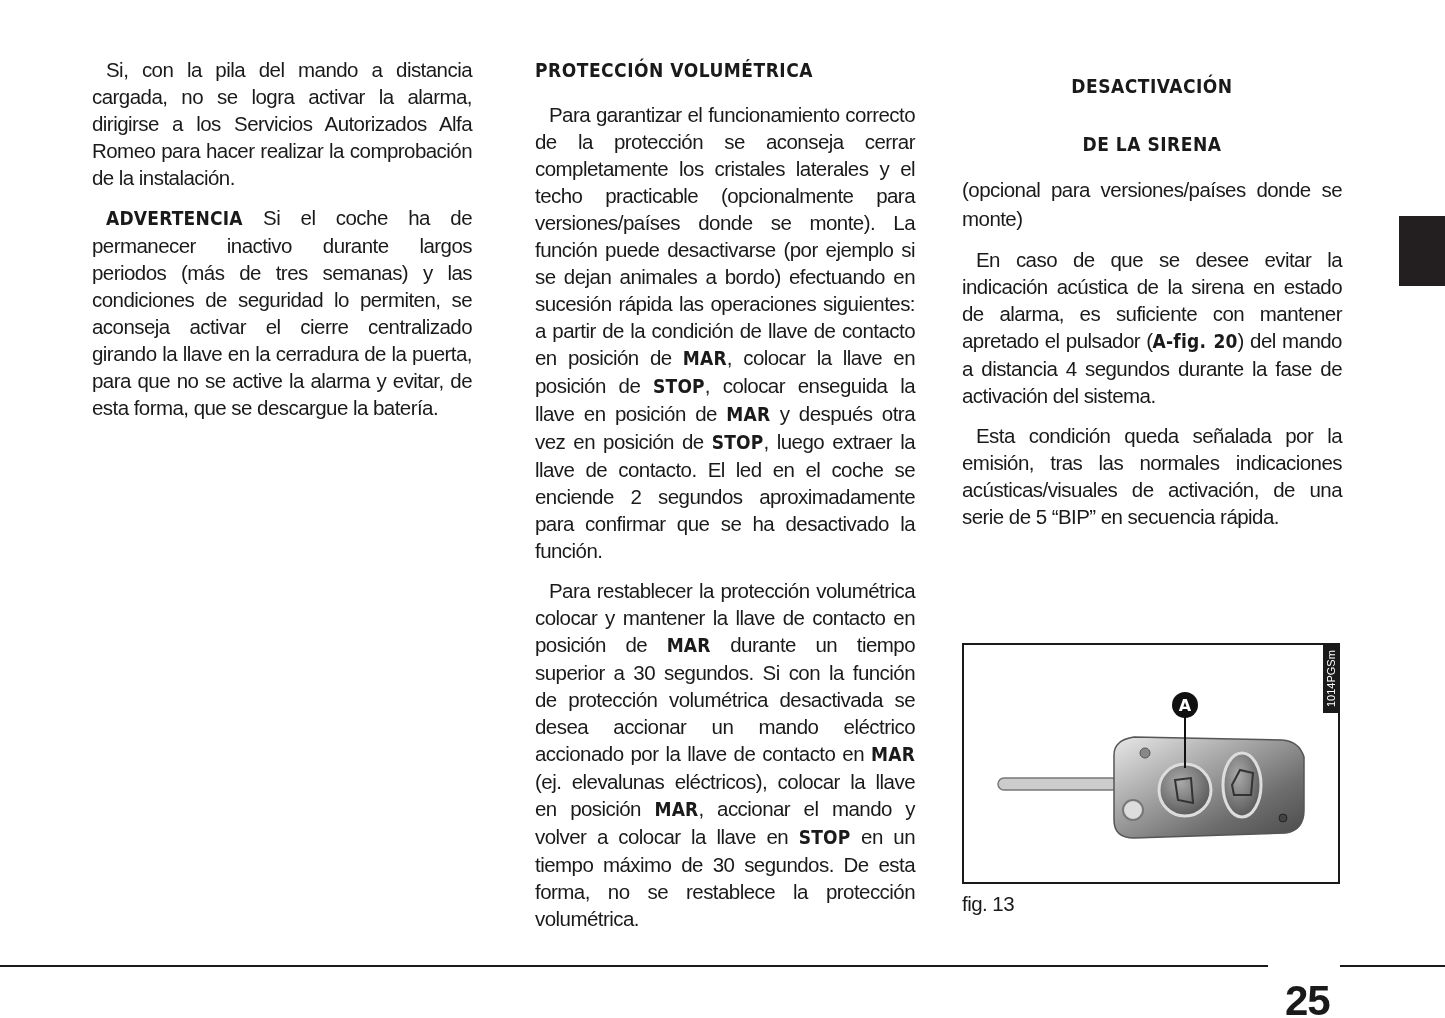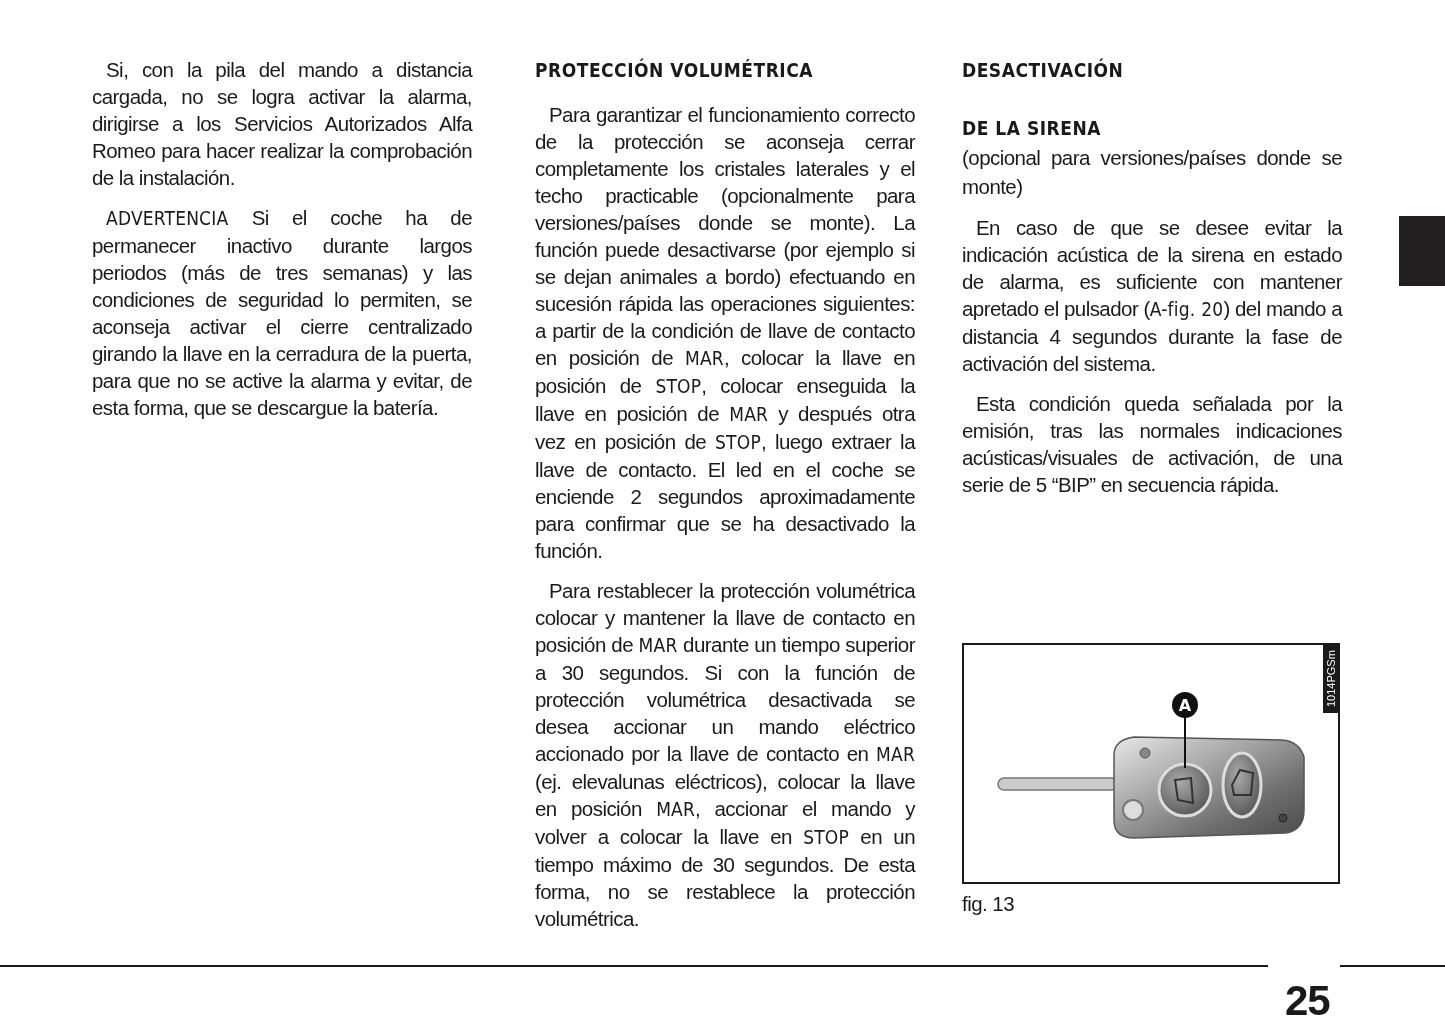--- a/index.html
+++ b/index.html
@@ -5,23 +5,23 @@
   html, body { margin:0; padding:0; background:#ffffff; }
   body { width:1445px; height:1018px; position:relative; overflow:hidden;
          font-family:"Liberation Sans Narrow","Liberation Sans", sans-serif; color:#1a1a1a; }
   .col { position:absolute; top:56px; font-size:20.5px; line-height:27px; }
   .col p { margin:0 0 13px 0; text-align:justify; text-indent:14px; }
   .narrow { font-stretch:condensed; letter-spacing:-0.55px; }
   .col1 { left:92px; width:380px; }
   .col2 { left:535px; width:380px; }
   .col3 { left:962px; width:380px; }
   h2 { margin:0 0 17px 0; font-size:19px; line-height:28px; font-weight:900; letter-spacing:0.5px; font-family:"DejaVu Sans", sans-serif; }
-  .col3 h2 { margin:0; line-height:29px; }
+  .col3 h2 { margin:16px; line-height:29px;text-align:center; }
   .sub { margin:0 0 8px 0; font-size:20.5px; line-height:29px; text-indent:0 !important; text-align:center; }
-  b.bold { font-weight:400; font-family:"DejaVu Sans", sans-serif; font-size:19px; letter-spacing:0.2px; }
+  b.bold { font-weight:700; font-family:"DejaVu Sans", sans-serif; font-size:19px; letter-spacing:0.2px; }
   .figbox { position:absolute; left:962px; top:643px; width:374px; height:237px; border:2px solid #1a1a1a; background:#fff; overflow:hidden; }
   .figcode { position:absolute; right:0; top:0; width:15px; height:68px; background:#1a1a1a; color:#fff;
              font-size:11px; font-family:"Liberation Sans", sans-serif; writing-mode:vertical-rl; transform:rotate(180deg);
              display:flex; align-items:center; justify-content:center; }
   .figcap { position:absolute; left:962px; top:892px; font-size:20.5px; }
   .tab { position:absolute; left:1399px; top:216px; width:46px; height:70px; background:#231f20; }
   .rule { position:absolute; top:965px; height:2px; background:#1a1a1a; }
   .pagenum { position:absolute; left:1285px; top:945px; font-size:42px; font-weight:900; font-family:Liberation Sans, sans-serif; letter-spacing:-1px;margin-top:32px; }
 </style>
 </head>

